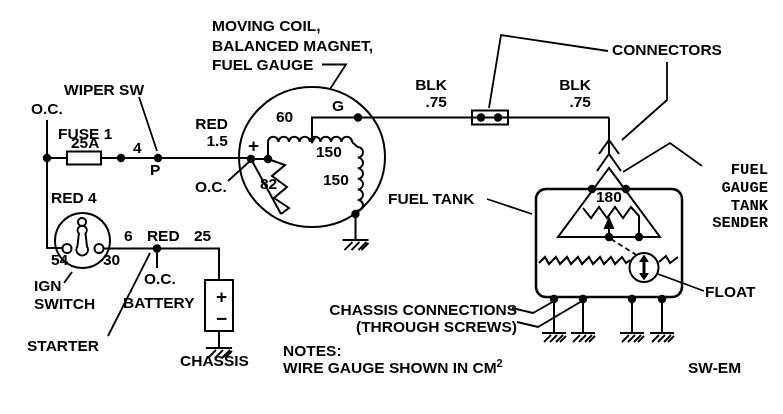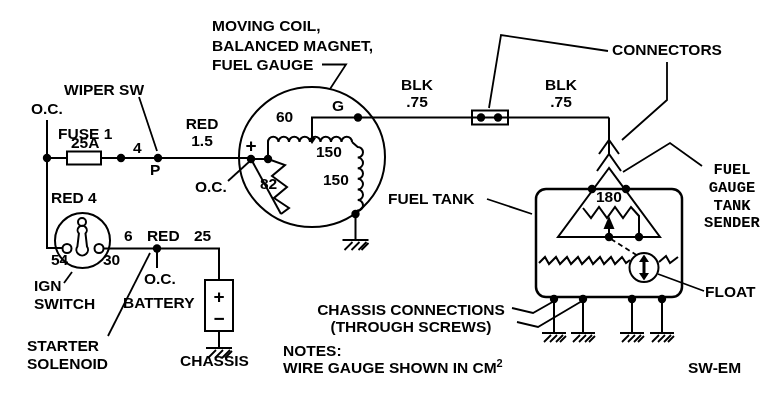--- a/index.html
+++ b/index.html
@@ -1,20 +1,20 @@
 <!DOCTYPE html>
 <html><head>
 <meta charset="utf-8">
 <style>
   html,body{margin:0;padding:0;background:#fff;}
   #stage{position:relative;width:783px;height:414px;background:#fff;overflow:hidden;
          font-family:"Liberation Sans",sans-serif;color:#000;}
   #linework{position:absolute;left:0;top:0;}
   .lbl{position:absolute;font-weight:700;font-size:15.5px;line-height:16.5px;white-space:nowrap;}
-  .ctr{text-align:center;}
+  .ctr{text-align:right;}
   .big{font-size:19px;line-height:19px;}
   .lh19{line-height:19.5px;}
   .lh17{line-height:17.5px;}
   .lh18{line-height:17.8px;font-family:Liberation Mono, monospace;}
   .ws10{word-spacing:10px;}
   .sup2{font-size:11px;position:relative;top:-6px;font-weight:700;}
   .blk{width:60px;}
 </style>
 </head>
 <body>
@@ -173,21 +173,20 @@
     <span style="display:block">IGN</span>
     <span style="display:block">SWITCH</span>
   </div>
   <div class="lbl ws10" style="left:124px;top:228px">6 RED 25</div>
   <div class="lbl" style="left:144px;top:271px">O.C.</div>
   <div class="lbl" style="left:123px;top:295px">BATTERY</div>
   <div class="lbl big ctr" style="left:211px;top:287px;width:16px">+</div>
   <div class="lbl big ctr" style="left:211px;top:309px;width:16px">−</div>
   <div class="lbl lh17" style="left:27px;top:337px">
     <span style="display:block">STARTER</span>
-    <span style="display:block">SOLENOID</span>
   </div>
   <div class="lbl" style="left:180px;top:353px">CHASSIS</div>
 
   <div class="lbl lh19" style="left:212px;top:16px">
     <span style="display:block">MOVING COIL,</span>
     <span style="display:block">BALANCED MAGNET,</span>
     <span style="display:block">FUEL GAUGE</span>
   </div>
   <div class="lbl" style="left:195px;top:179px">O.C.</div>
   <div class="lbl big ctr" style="left:243px;top:136px;width:16px">+</div>

